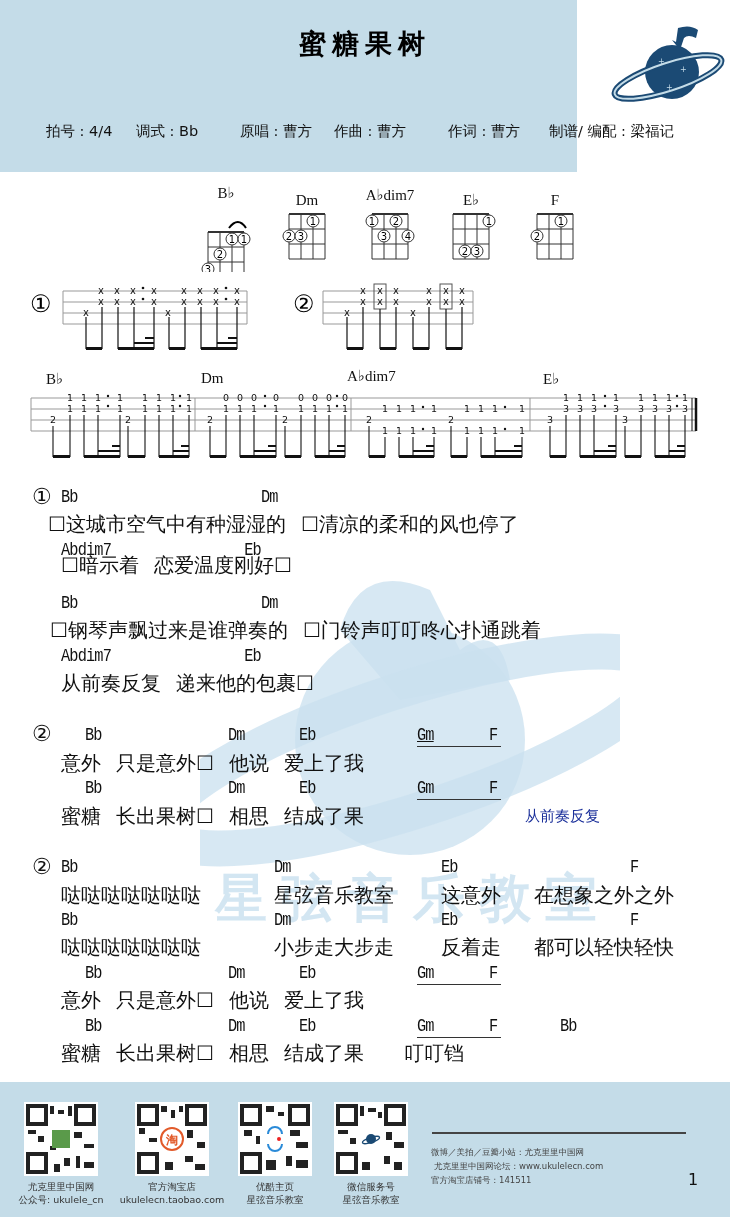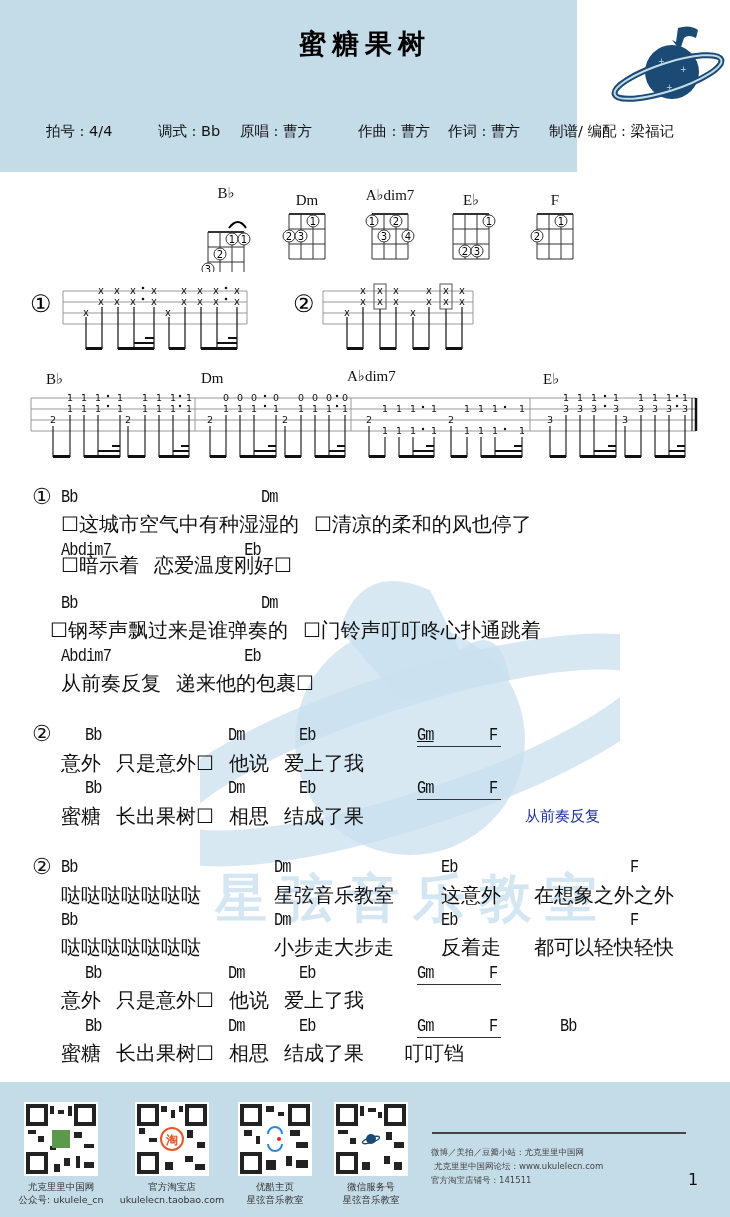--- a/index.html
+++ b/index.html
@@ -37,23 +37,23 @@
   .info { position:absolute; left:431px; font-family:"DejaVu Sans",sans-serif; font-size:8.5px; color:#444; white-space:nowrap; }
   .page { position:absolute; left:688px; top:88px; font-family:"DejaVu Sans",sans-serif; font-size:16px; color:#111; }
 </style>
 </head>
 <body>
 
 <div class="header">
   <div class="title">蜜糖果树</div>
   <div class="meta">
     <span style="left:0">拍号 : 4/4</span>
-    <span style="left:112px">调式 : Bb</span>
+    <span style="left:90px">调式 : Bb</span>
     <span style="left:194px">原唱 : 曹方</span>
-    <span style="left:312px">作曲 : 曹方</span>
+    <span style="left:288px">作曲 : 曹方</span>
     <span style="left:402px">作词 : 曹方</span>
     <span style="left:503px">制谱/ 编配 : 梁福记</span>
   </div>
   <svg class="logo" viewBox="0 0 115 80">
     <path d="M62 18 L66 20 L68 6 Q80 2 88 8 L86 16 Q78 12 74 16 L70 28 Z" fill="#1b4a74"></path>
     <circle cx="62" cy="50" r="27" fill="#1b4a74"></circle>
     <ellipse cx="58" cy="55" rx="56" ry="14" transform="rotate(-18 58 55)" fill="none" stroke="#1b4a74" stroke-width="6"></ellipse>
     <ellipse cx="58" cy="55" rx="56" ry="14" transform="rotate(-18 58 55)" fill="none" stroke="#c4dce8" stroke-width="2"></ellipse>
     <text x="48" y="42" font-size="8" fill="#c4dce8" font-family="DejaVu Sans, sans-serif">+</text>
     <text x="70" y="50" font-size="8" fill="#c4dce8" font-family="DejaVu Sans, sans-serif">+</text>
@@ -502,21 +502,21 @@
     <rect x="597" y="65" width="16" height="3"></rect>
       <rect x="627" y="65" width="30" height="3"></rect>
       <rect x="641" y="60" width="16" height="2"></rect>
       <rect x="649" y="55" width="8" height="2"></rect>
   </g>
 </svg>
 
 <div>
   <div class="num" style="left:32px;top:484px">①</div>
   <div class="ch" style="left:61px;top:487px">Bb                      Dm</div>
-  <div class="ln" style="left:61px;top:511px">☐这城市空气中有种湿湿的   ☐清凉的柔和的风也停了</div>
+  <div class="ln" style="left:48px;top:511px">☐这城市空气中有种湿湿的   ☐清凉的柔和的风也停了</div>
   <div class="ch" style="left:61px;top:540px">Abdim7                Eb</div>
   <div class="ln" style="left:61px;top:552px">☐暗示着   恋爱温度刚好☐</div>
   <div class="ch" style="left:61px;top:593px">Bb                      Dm</div>
   <div class="ln" style="left:50px;top:617px">☐钢琴声飘过来是谁弹奏的   ☐门铃声叮叮咚心扑通跳着</div>
   <div class="ch" style="left:61px;top:646px">Abdim7                Eb</div>
   <div class="ln" style="left:61px;top:670px">从前奏反复   递来他的包裹☐</div>
 </div>
 
 <div>
   <div class="num" style="left:32px;top:721px">②</div>

